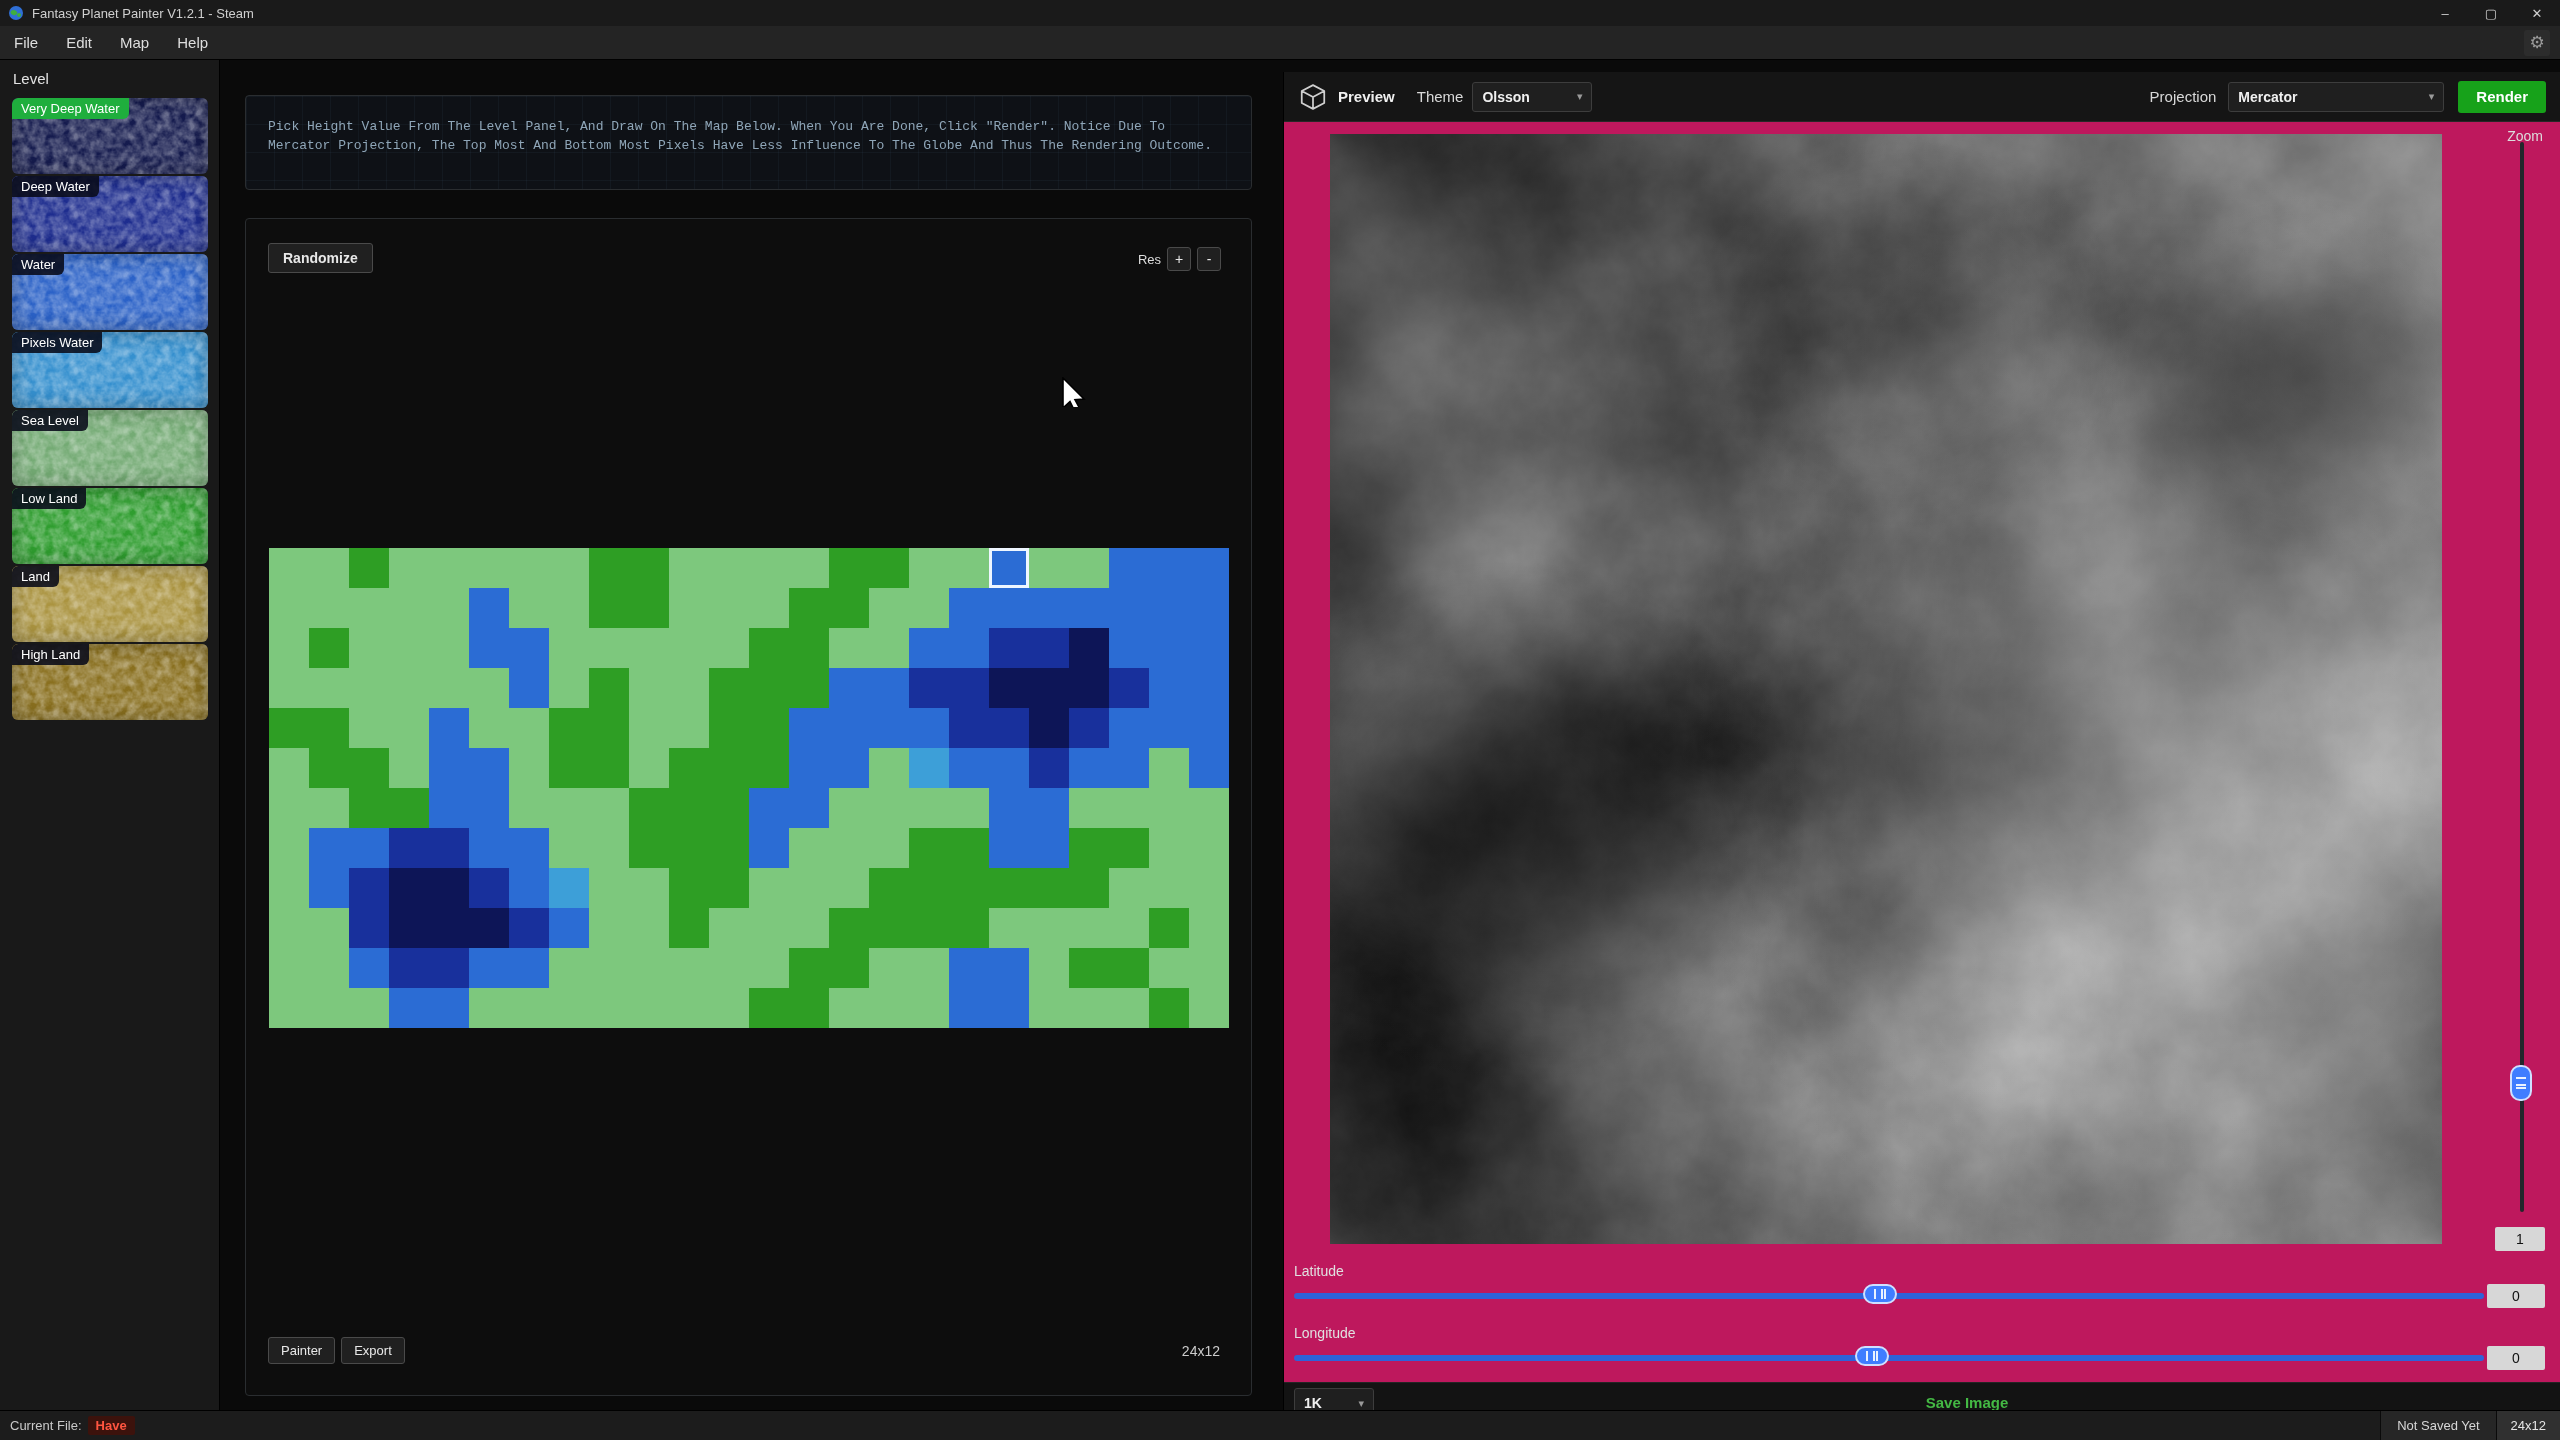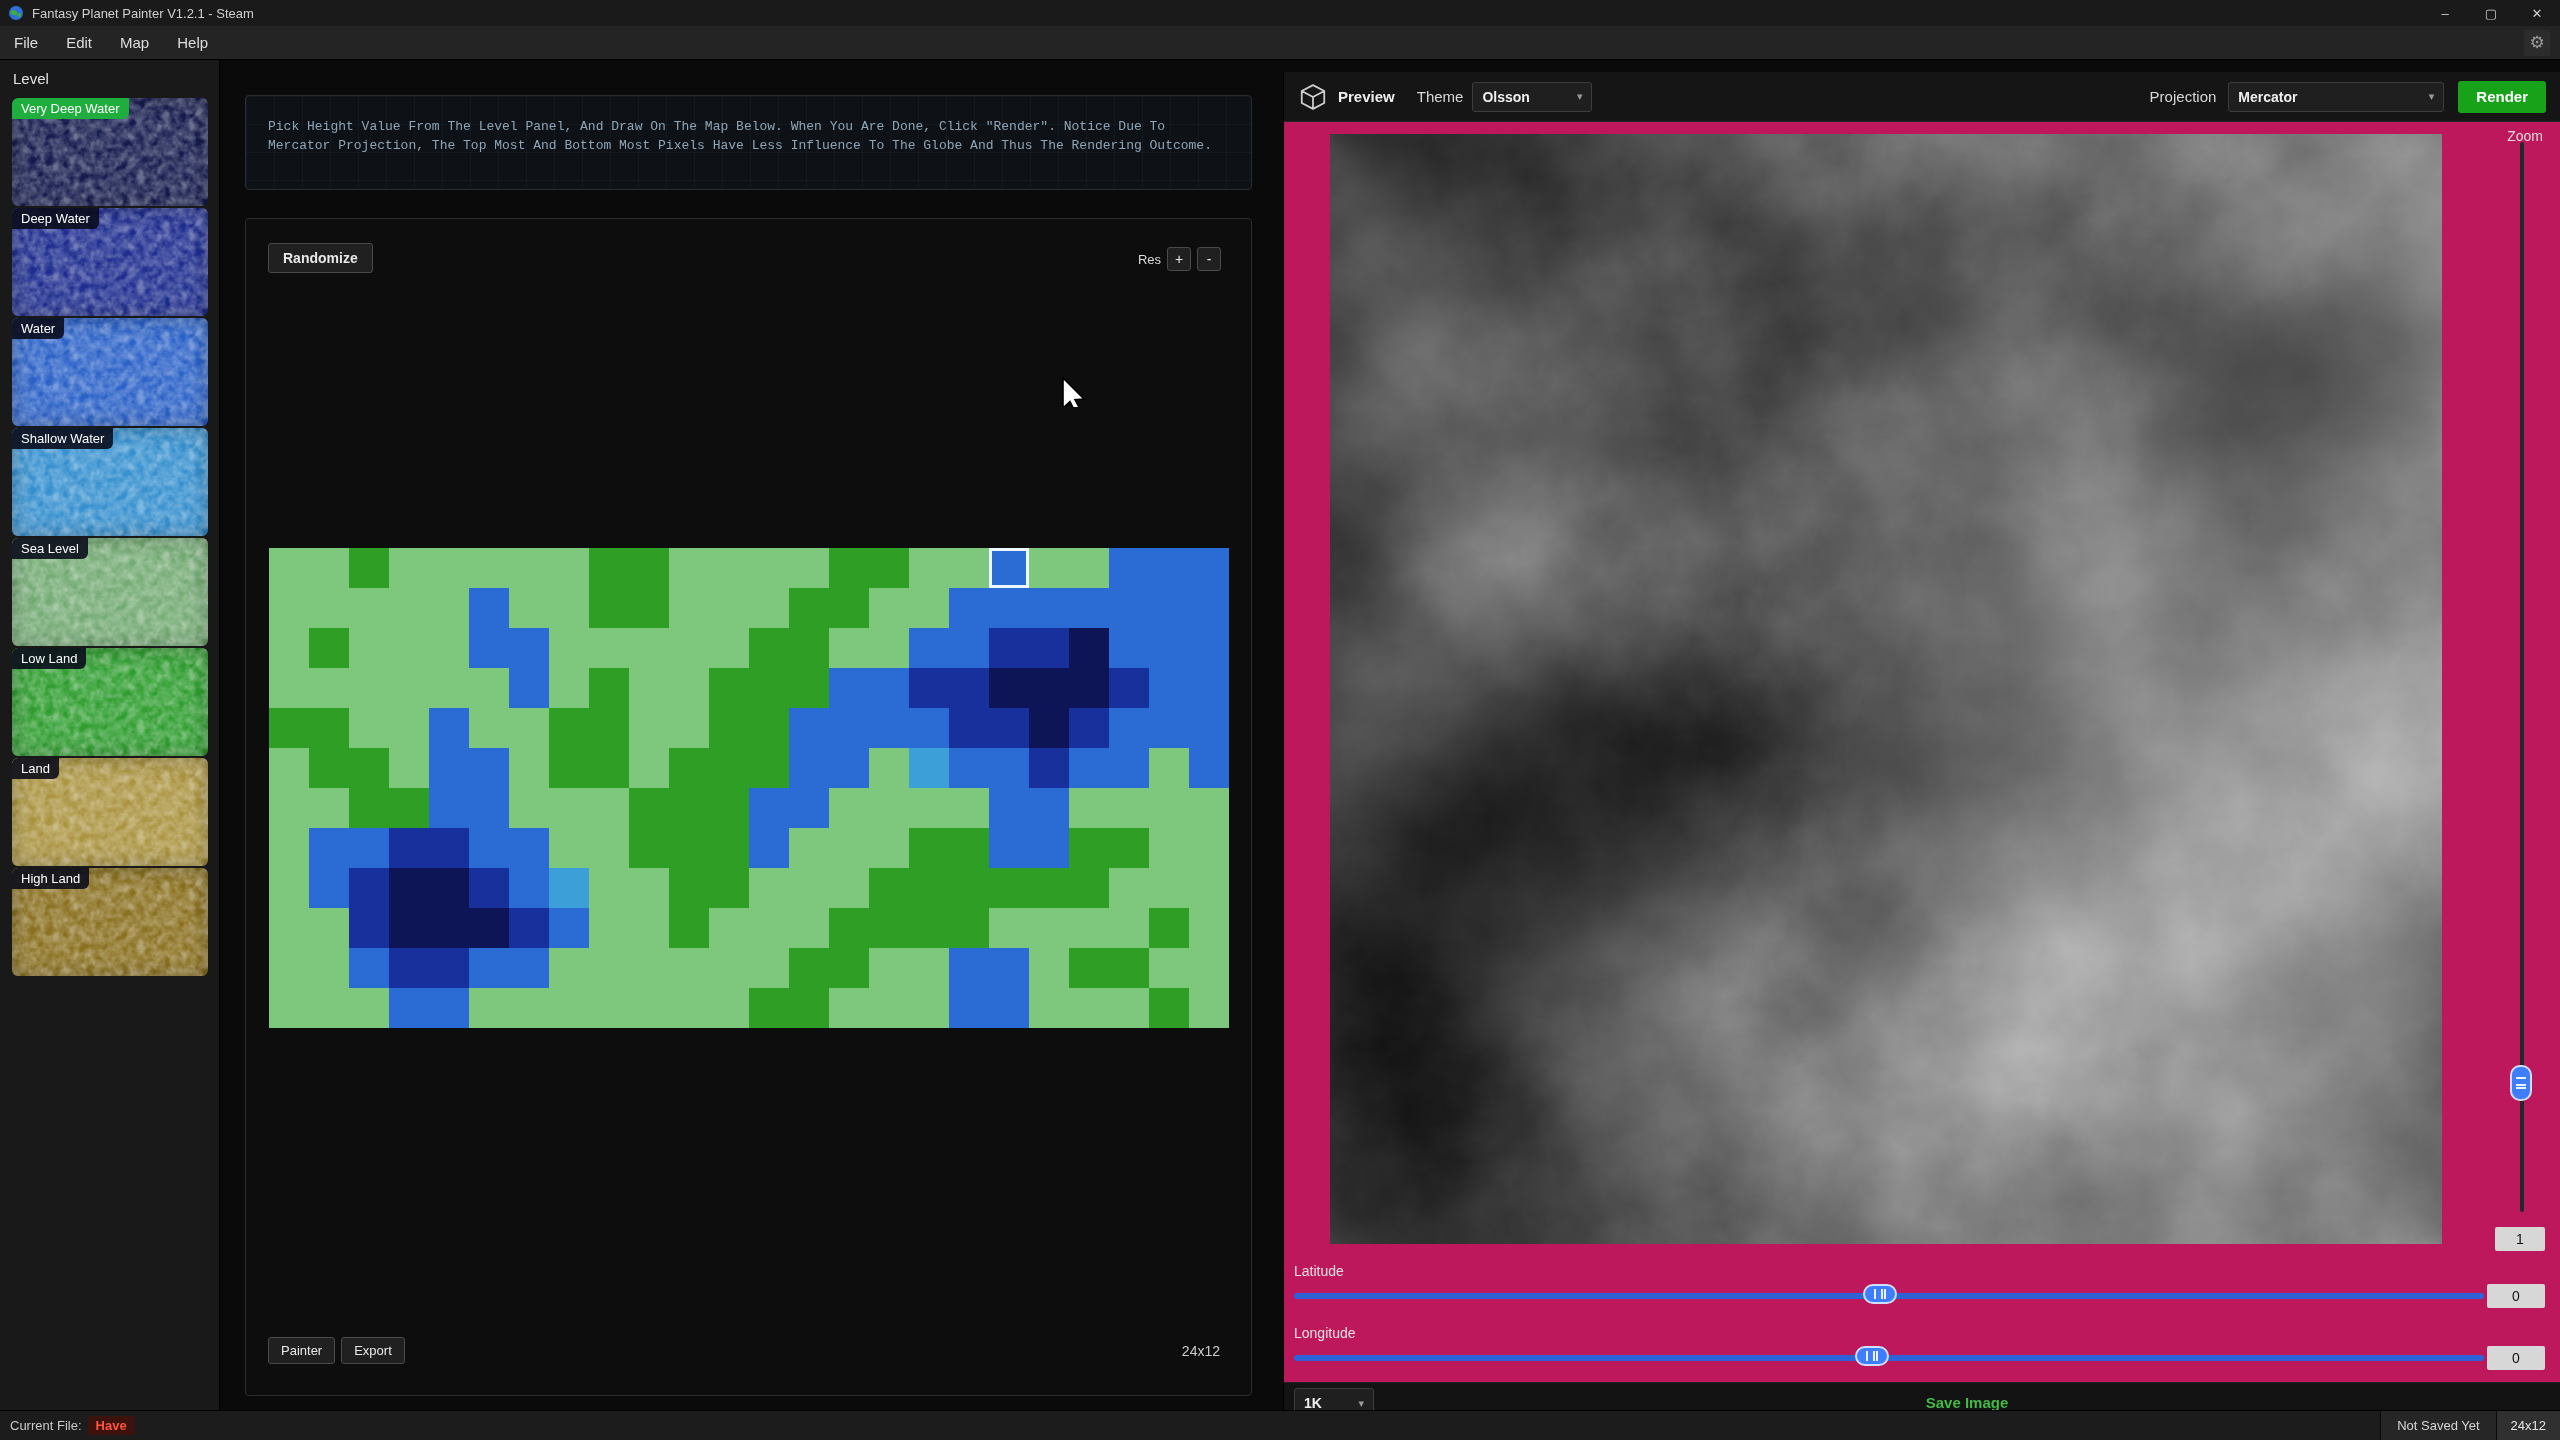--- a/index.html
+++ b/index.html
@@ -22,21 +22,21 @@
     background:#242424; display:flex; align-items:center; border-bottom:1px solid #000; }
   .menu-item { padding:0 14px; font-size:15px; color:#dedede; line-height:34px; }
   .menu-gear { margin-left:auto; margin-right:10px; width:26px; height:26px;
     display:flex; align-items:center; justify-content:center; color:#9a9a9a; font-size:17px;
     background:#2c2c2c; border-radius:3px; }
   
   .sidebar { position:absolute; left:0; top:60px; width:220px; height:1350px;
     background:#191919; border-right:1px solid #000; }
   .sidebar-title { font-size:15px; color:#e3e3e3; padding:10px 0 0 13px; }
   .level-list { position:absolute; left:12px; top:38px; width:196px; }
-  .swatch { position:relative; width:196px; height:108px; margin-bottom:2px;
+  .swatch { position:relative; width:196px; height:76px; margin-bottom:2px;
     border-radius:6px; overflow:hidden; box-shadow:inset 0 0 20px rgba(0,0,0,.35); }
   .swatch .tex { position:absolute; left:0; top:0; width:100%; height:100%; }
   .chip { position:absolute; left:0; top:0; padding:3px 9px; font-size:13px; color:#fff;
     background:rgba(8,10,25,.88); border-radius:6px 0 6px 0; }
   .chip.sel { background:#1fae3d; color:#fff; }
   
   .box { position:absolute; background:#0f1114; border:1px solid #2a2d30; border-radius:4px;padding-left:20px; }
   .header-box { left:245px; top:95px; width:1007px; height:95px; padding:15px 22px;
     background-color:#0e1116;
     background-image:
@@ -177,21 +177,21 @@
       <div class="swatch" style="background: rgb(43, 98, 200);">
         <svg class="tex" preserveAspectRatio="none">
           <rect width="100%" height="100%" filter="url(#ftex)" opacity="0.38"></rect>
         </svg>
         <span class="chip">Water</span>
       </div>
       <div class="swatch" style="background: rgb(53, 144, 207);">
         <svg class="tex" preserveAspectRatio="none">
           <rect width="100%" height="100%" filter="url(#ftex)" opacity="0.38"></rect>
         </svg>
-        <span class="chip">Shallow Water</span>
+        <span class="chip">Pixels Water</span>
       </div>
       <div class="swatch" style="background: rgb(116, 171, 116);">
         <svg class="tex" preserveAspectRatio="none">
           <rect width="100%" height="100%" filter="url(#ftex)" opacity="0.38"></rect>
         </svg>
         <span class="chip">Sea Level</span>
       </div>
       <div class="swatch" style="background: rgb(47, 158, 47);">
         <svg class="tex" preserveAspectRatio="none">
           <rect width="100%" height="100%" filter="url(#ftex)" opacity="0.38"></rect>

